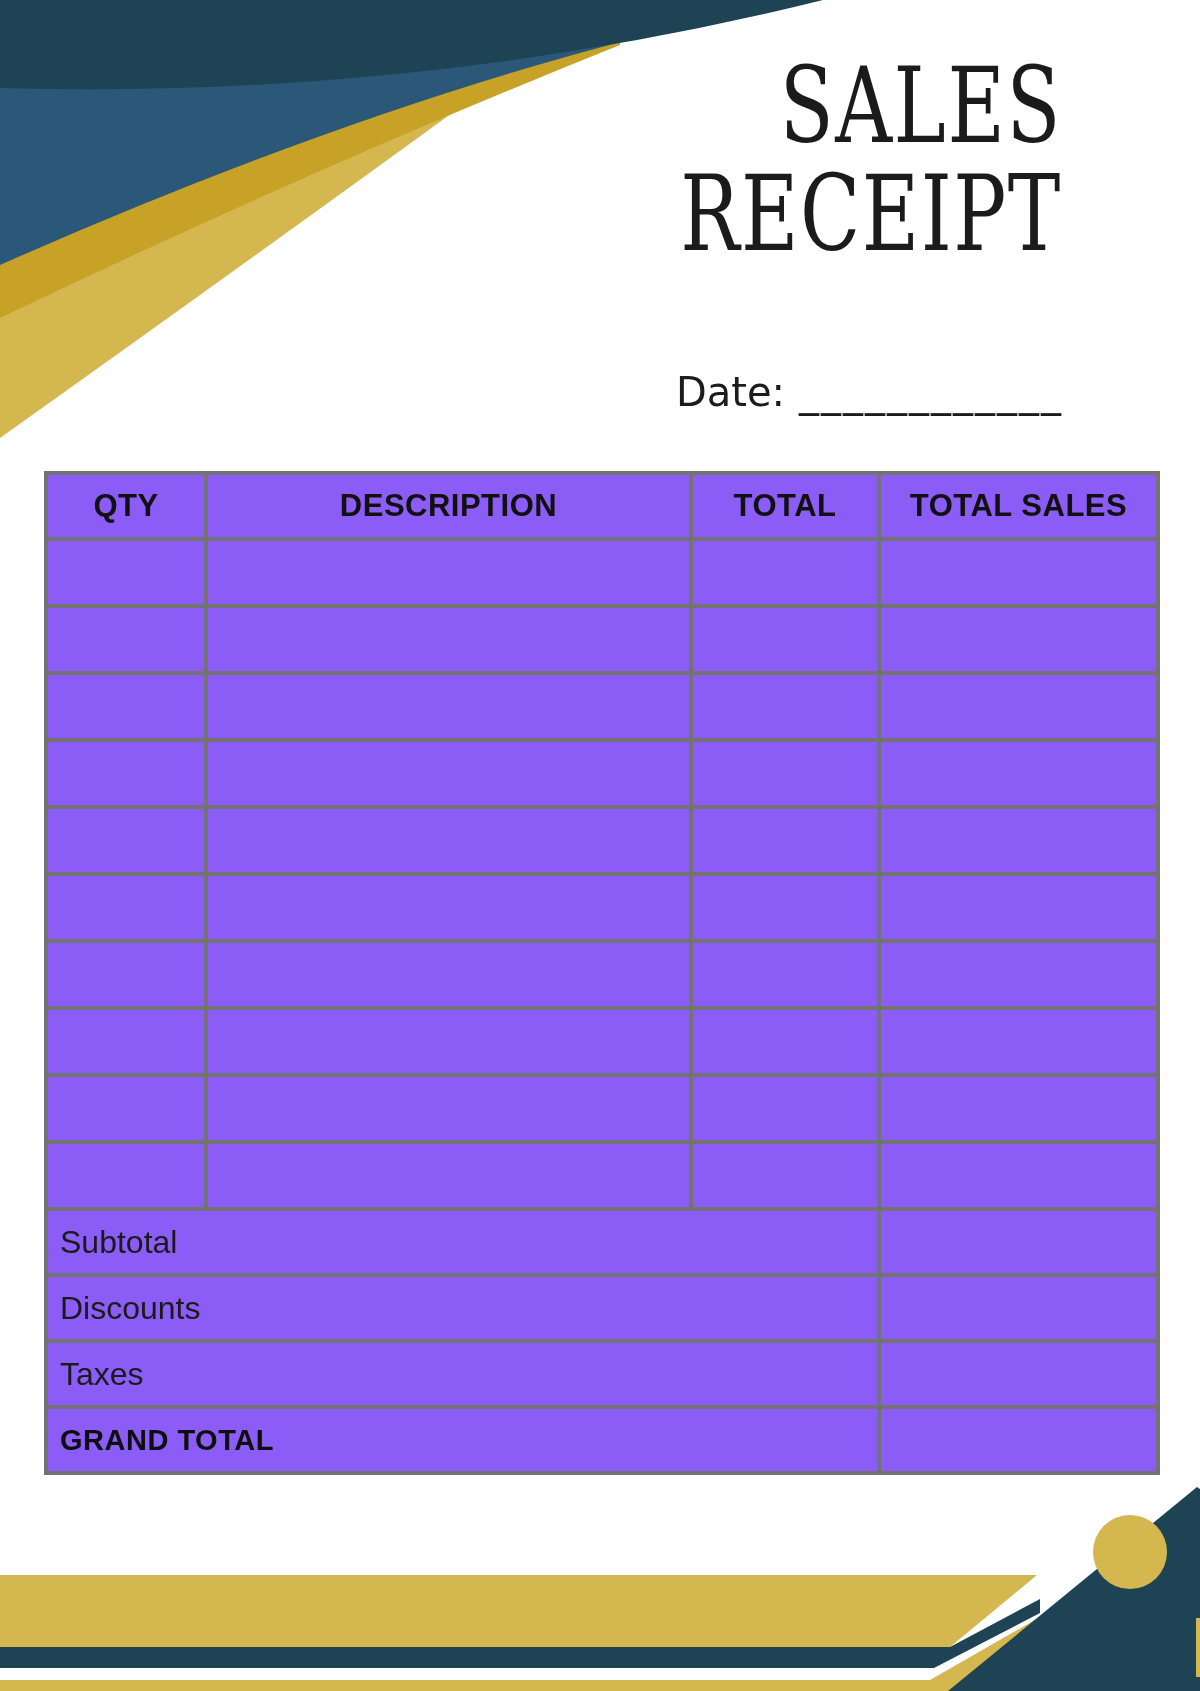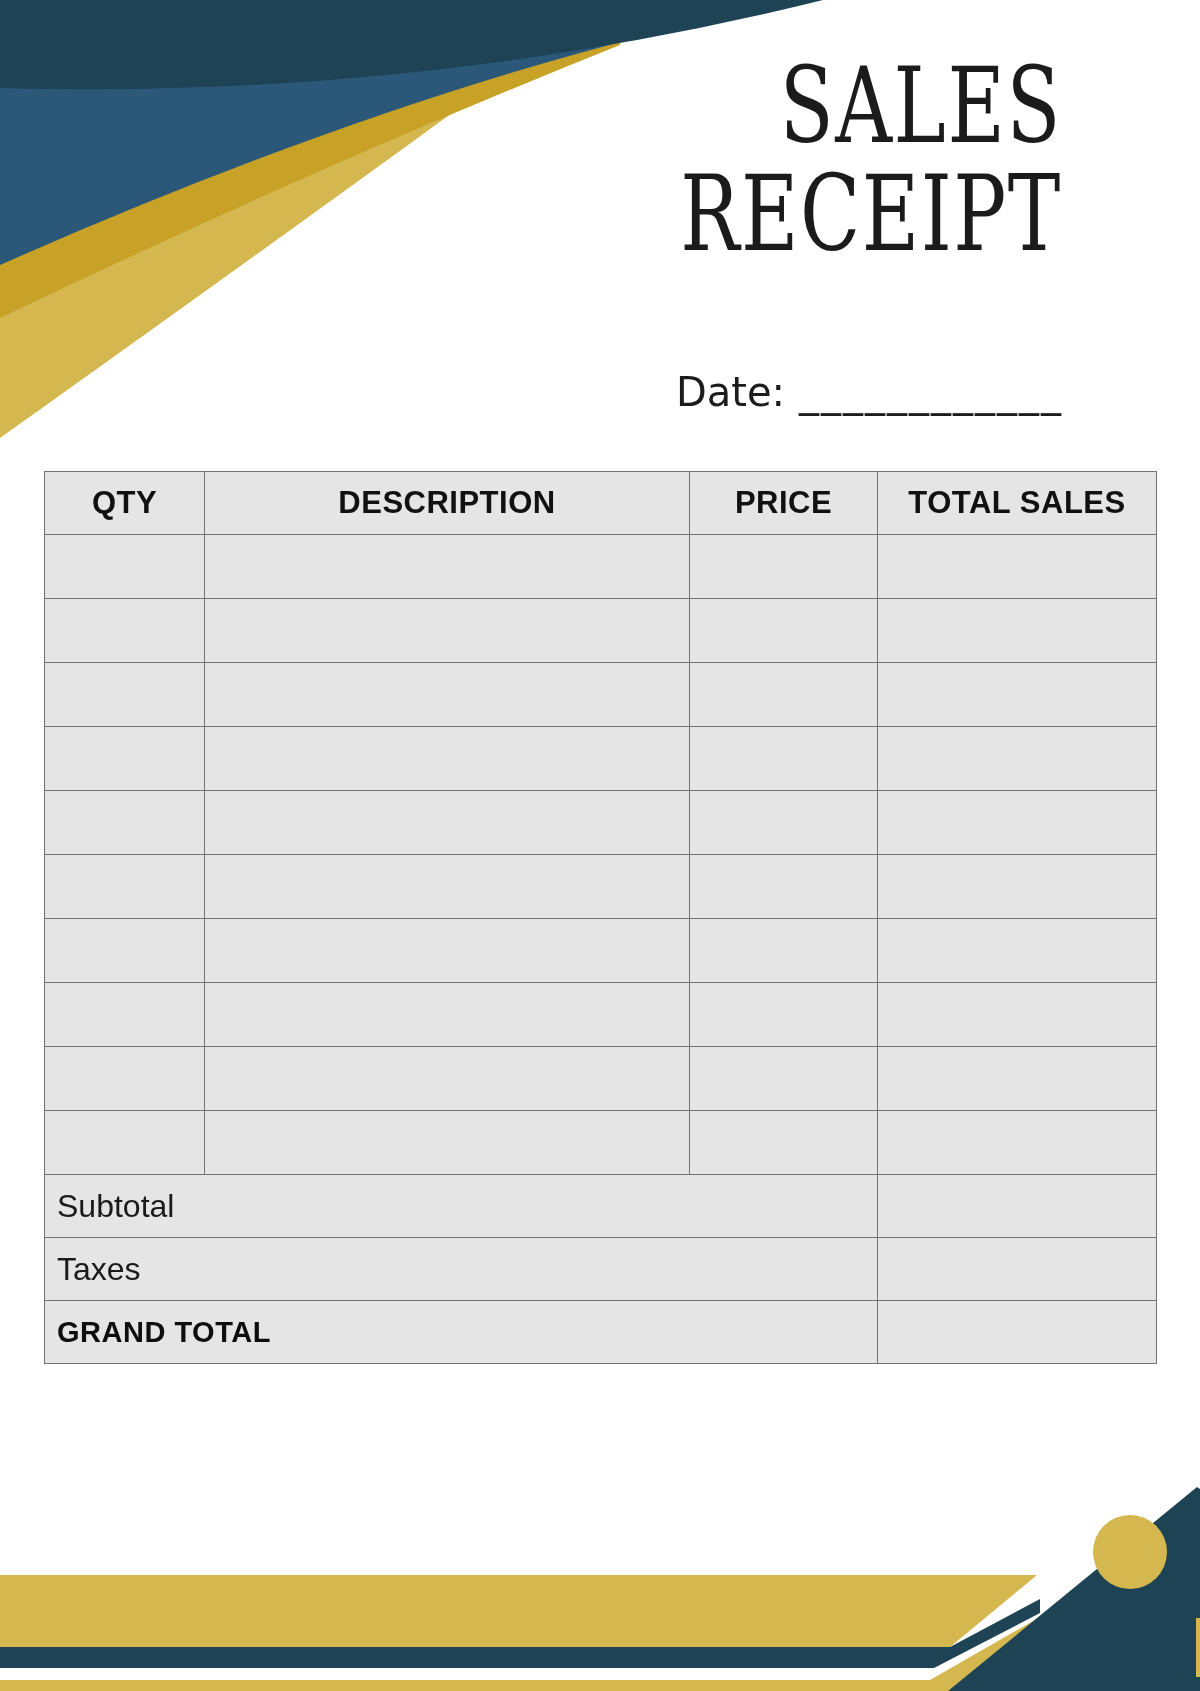--- a/index.html
+++ b/index.html
@@ -20,21 +20,21 @@
     position:absolute;top:333px;right:137px;font-size:40px;color:#1c1c1c;
     white-space:nowrap;font-family:"DejaVu Sans", sans-serif;margin-top:36px;
   }
   .date .dashes{letter-spacing:2px;margin-left:14px;font-weight:500;}
 
   table.receipt{
     position:absolute;left:44px;top:471px;width:1112px;
     border-collapse:collapse;table-layout:fixed;color:#141414;
   }
   table.receipt th, table.receipt td{
-    border:1px solid #737373;padding:0;background:#e5e5e5;
+    border:4px solid #737373;padding:0;background:#8b5cf6;
   }
   table.receipt thead th{
     height:62px;font-size:31px;font-weight:bold;letter-spacing:0.5px;
     text-align:center;vertical-align:middle;color:#111111;
   }
   table.receipt tbody#items td{height:63px;}
   table.receipt tbody#summary td{height:62px;vertical-align:middle;}
   table.receipt tbody#summary td.label{
     font-size:32px;text-align:left;padding-left:12px;color:#1a1a1a;
   }
@@ -74,21 +74,21 @@
   <colgroup>
     <col style="width:160px">
       <col style="width:485px">
     <col style="width:188px">
       <col style="width:279px">
   </colgroup>
   <thead>
     <tr>
       <th>QTY</th>
       <th>DESCRIPTION</th>
-      <th>PRICE</th>
+      <th>TOTAL</th>
       <th>TOTAL SALES</th>
     </tr>
   </thead>
   <tbody id="items">
       <tr>
         <td></td>
         <td></td>
         <td></td>
         <td></td>
       </tr>
@@ -146,20 +146,24 @@
         <td></td>
         <td></td>
       </tr>
     </tbody>
   <tbody id="summary">
       <tr>
         <td colspan="3" class="label">Subtotal</td>
         <td></td>
       </tr>
       <tr>
+        <td colspan="3" class="label">Discounts</td>
+        <td></td>
+      </tr>
+      <tr>
         <td colspan="3" class="label">Taxes</td>
         <td></td>
       </tr>
       <tr>
         <td colspan="3" class="label bold">GRAND TOTAL</td>
         <td></td>
       </tr>
     </tbody>
 </table>
 

